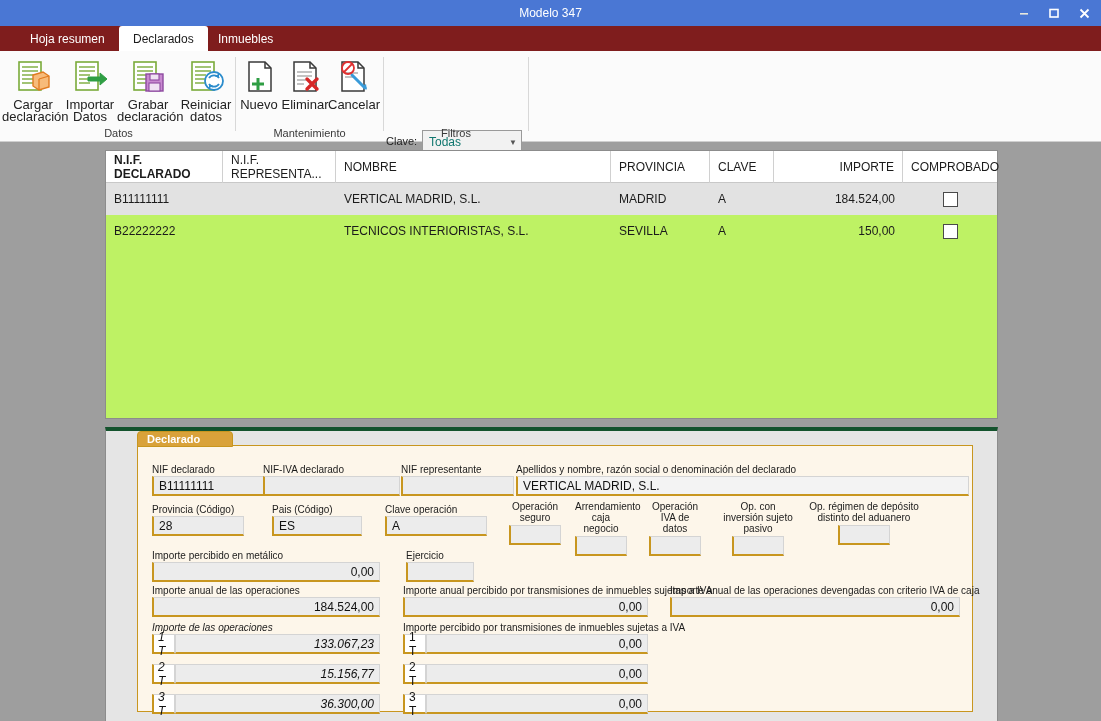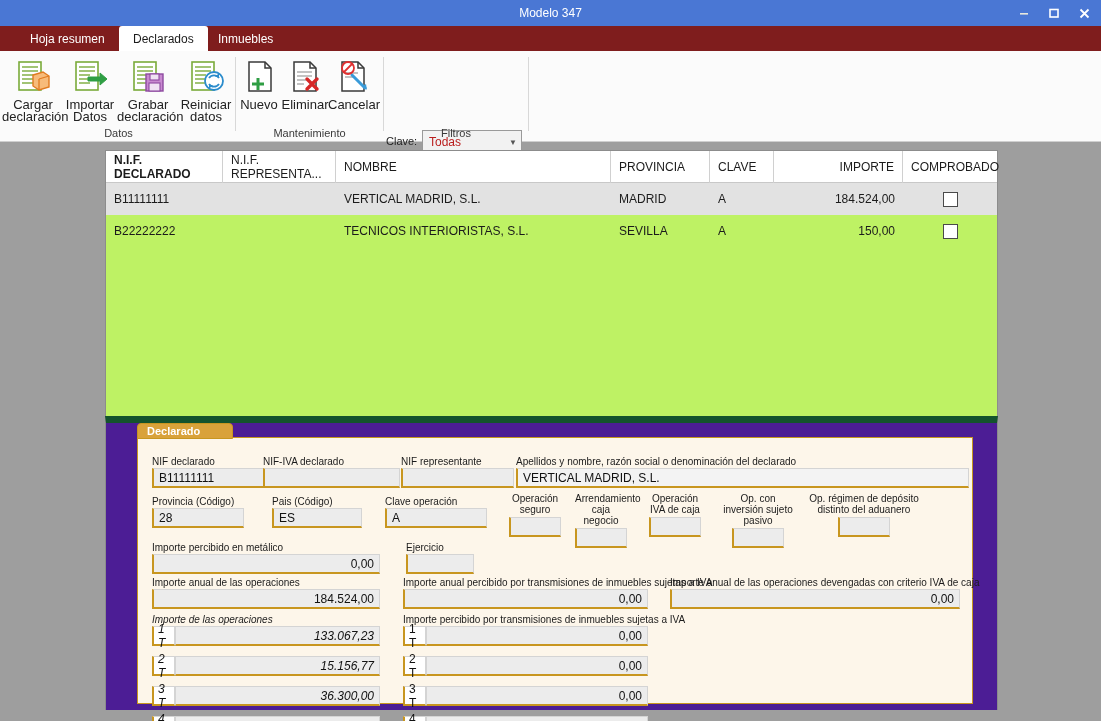--- a/index.html
+++ b/index.html
@@ -73,21 +73,21 @@
 
   
   .clave-label {
     position: absolute; left: 386px; top: 84px; font-size: 11px; color: #222;
   }
   .combo {
     position: absolute; left: 422px; top: 79px; width: 100px; height: 24px;
     background: #f2f2f2; border: 1px solid #9a9a9a;
     display: flex; align-items: center;
   }
-  .combo .val { font-size: 12px; color: #b91c1c; padding-left: 6px; flex: 1; }
+  .combo .val { font-size: 12px; color: #0f766e; padding-left: 6px; flex: 1; }
   .combo .arrow { width: 16px; text-align: center; font-size: 8px; color: #555; }
 
   
   .grid-panel {
     position: absolute; left: 105px; top: 150px; width: 893px; height: 269px;
     background: #bef264; border: 1px solid #8c8c8c;
   }
   .grid-header {
     display: flex; height: 32px; border-bottom: 1px solid #c8c8c8;
     background: #ffffff;
@@ -108,23 +108,23 @@
   .gc.center { justify-content: center; }
   .chk {
     width: 15px; height: 15px; border: 1px solid #4a4a4a; background: #ffffff;
   }
   .c0 { width: 117px; } .c1 { width: 113px; } .c2 { width: 275px; }
   .c3 { width: 99px; }  .c4 { width: 64px; }  .c5 { width: 129px; }
   .c6 { width: 94px; }
 
   
   .detail-panel {
-    position: absolute; left: 105px; top: 416px; width: 893px; height: 294px;
-    background: #4c1d95; border-left: 1px solid #8c8c8c; border-right: 1px solid #8c8c8c;
-    border-top: 7px solid #14532d;
+    position: absolute; left: 105px; top: 427px; width: 893px; height: 294px;
+    background: #e5e5e5; border-left: 1px solid #8c8c8c; border-right: 1px solid #8c8c8c;
+    border-top: 4px solid #14532d;
   }
   .fieldset {
     position: absolute; left: 31px; top: 14px; width: 836px; height: 267px;
     background: #fdf6ea; border: 1px solid #c8961f; padding-left: 45px;
   }
   .fs-tab {
     position: absolute; left: 31px; top: 0px; width: 96px; height: 16px;
     background: #d9a23a; border: 1px solid #c8961f;
     border-top-left-radius: 4px; border-top-right-radius: 4px;
     color: #ffffff; font-size: 11px; font-weight: bold;
@@ -403,21 +403,21 @@
 
     <div class="fld" style="left:371px; top:55px; width:52px;">
       <span class="lb ctr">Operación seguro</span>
       <div class="inp" style="margin-top:2px;"></div>
     </div>
     <div class="fld" style="left:437px; top:55px; width:52px;">
       <span class="lb ctr">Arrendamiento caja negocio</span>
       <div class="inp" style="margin-top:2px;"></div>
     </div>
     <div class="fld" style="left:511px; top:55px; width:52px;">
-      <span class="lb ctr">Operación IVA de caja</span>
+      <span class="lb ctr">Operación IVA de datos</span>
       <div class="inp" style="margin-top:2px;"></div>
     </div>
     <div class="fld" style="left:584px; top:55px; width:72px;">
       <span class="lb ctr">Op. con inversión sujeto pasivo</span>
       <div class="inp" style="width:52px; margin:2px auto 0;"></div>
     </div>
     <div class="fld" style="left:671px; top:55px; width:110px;">
       <span class="lb ctr">Op. régimen de depósito distinto del aduanero</span>
       <div class="inp" style="width:52px; margin:2px auto 0;"></div>
     </div>

